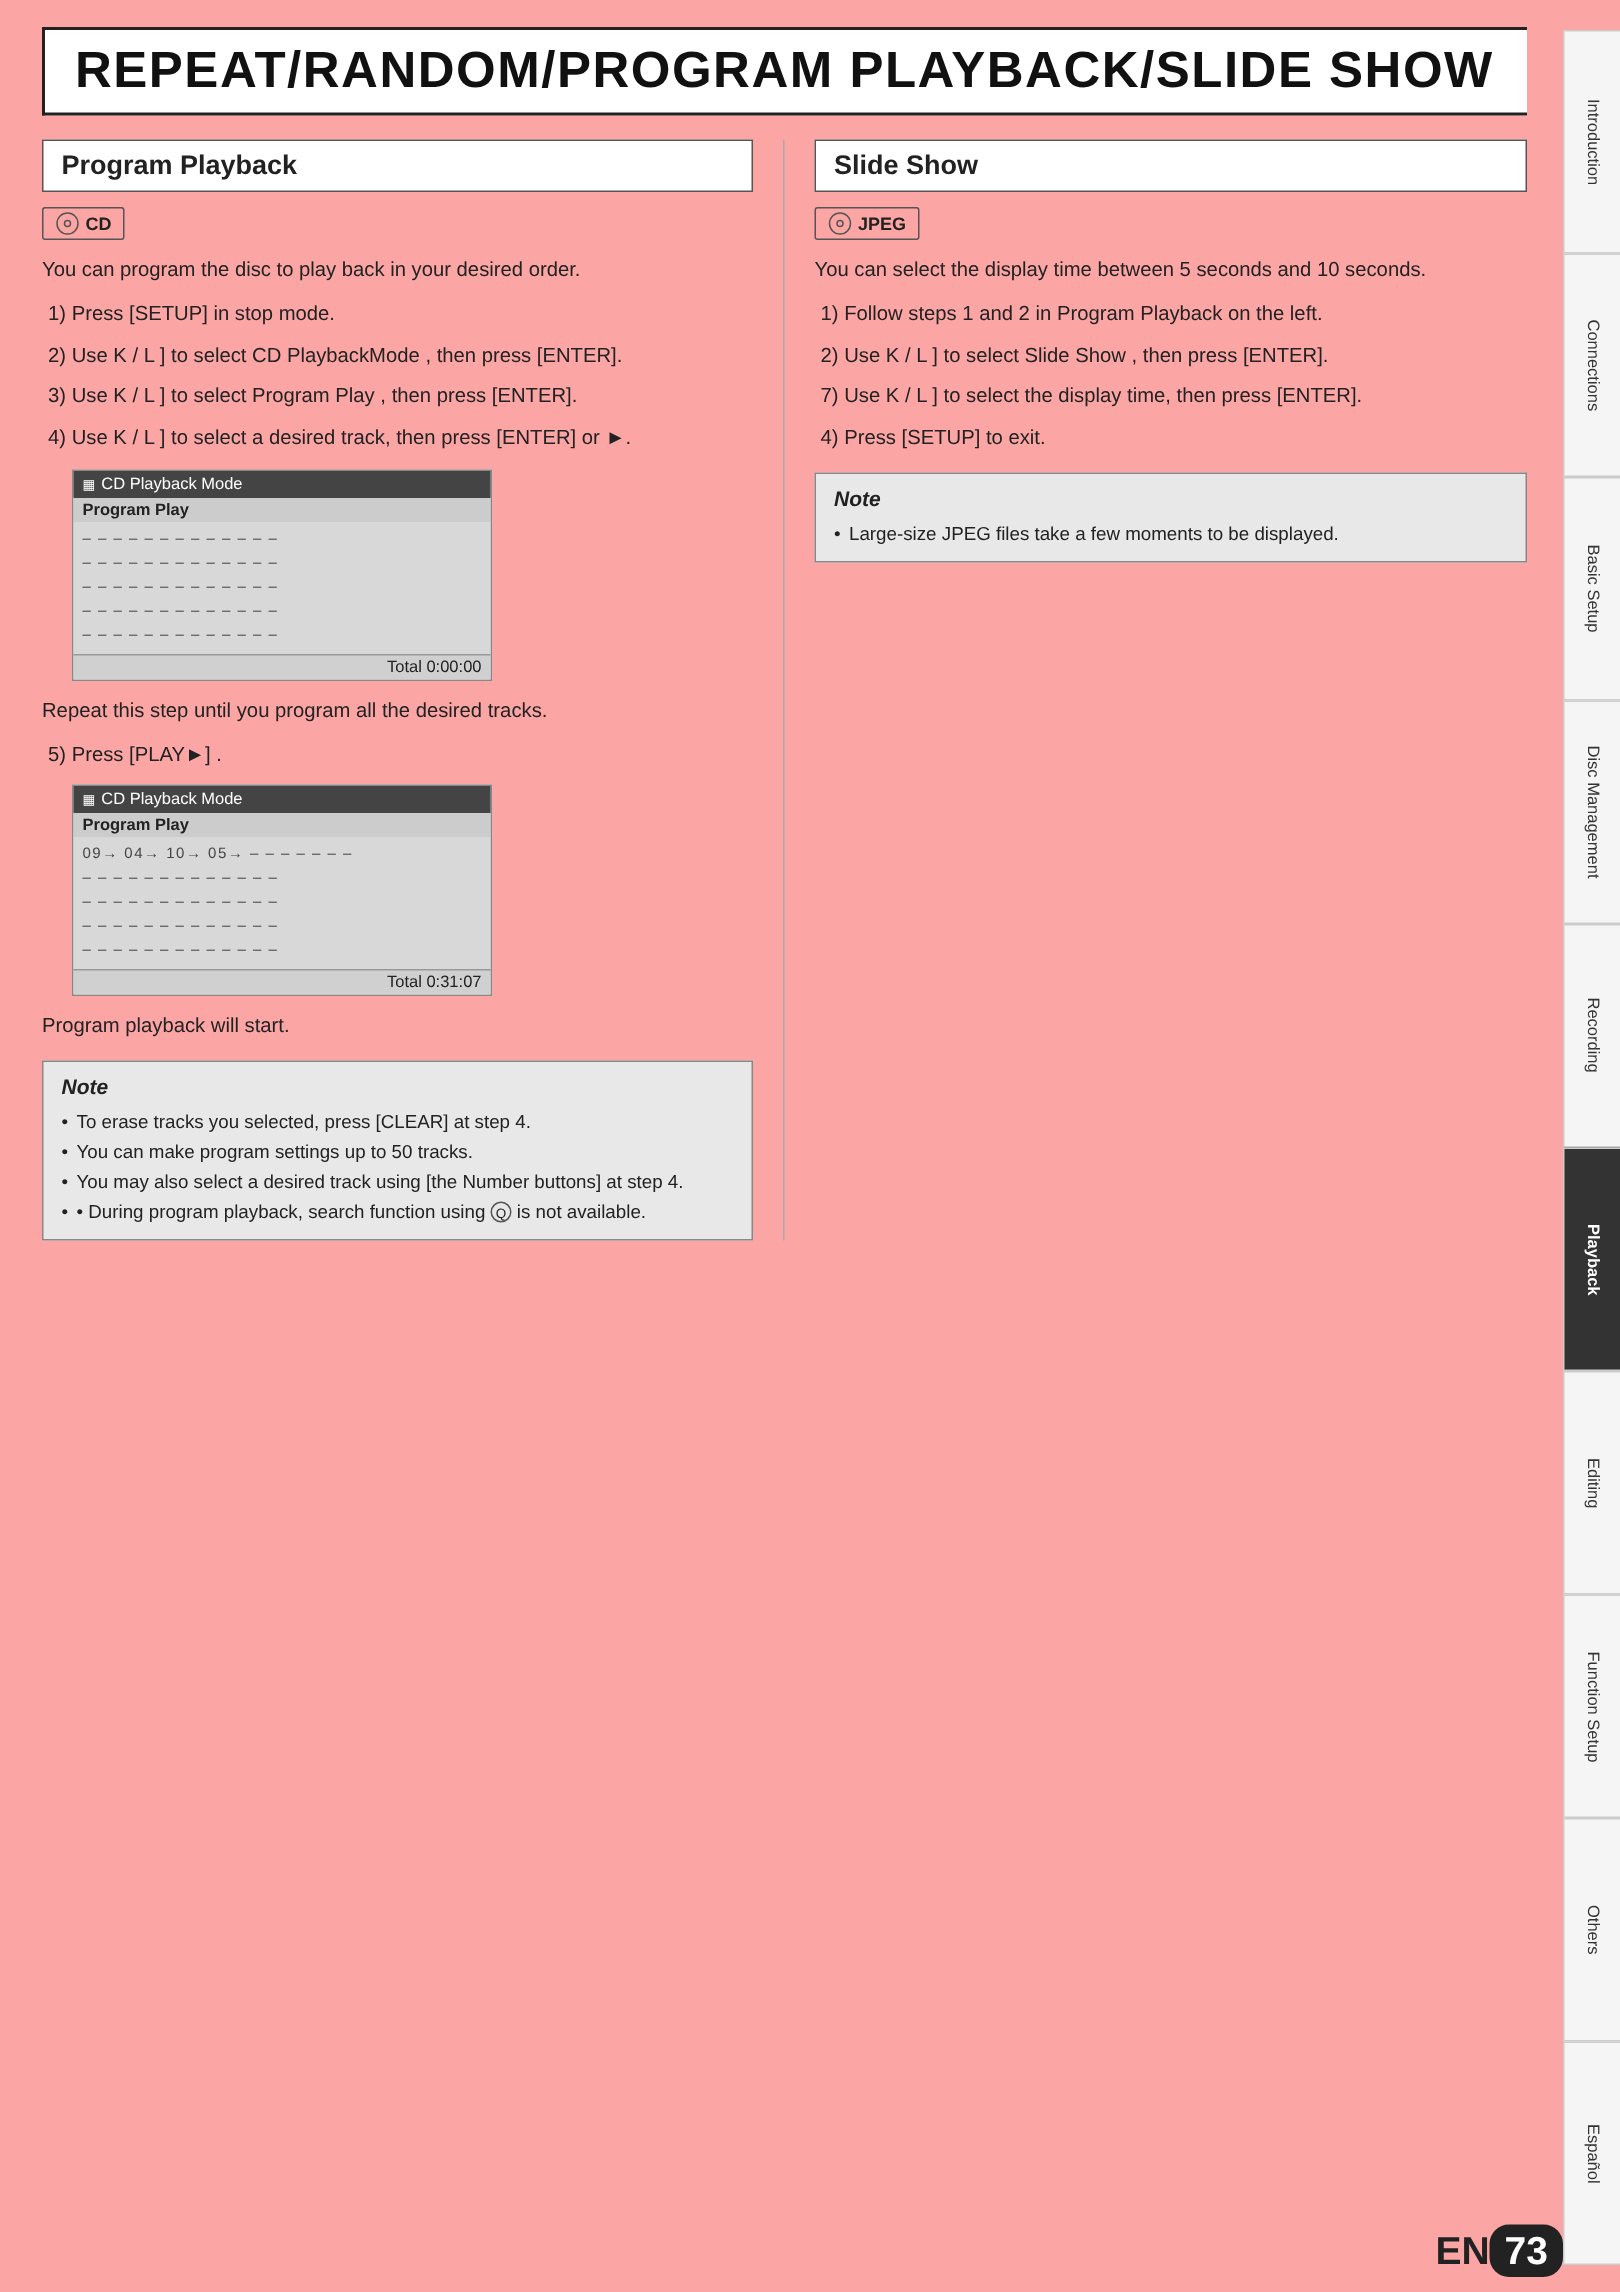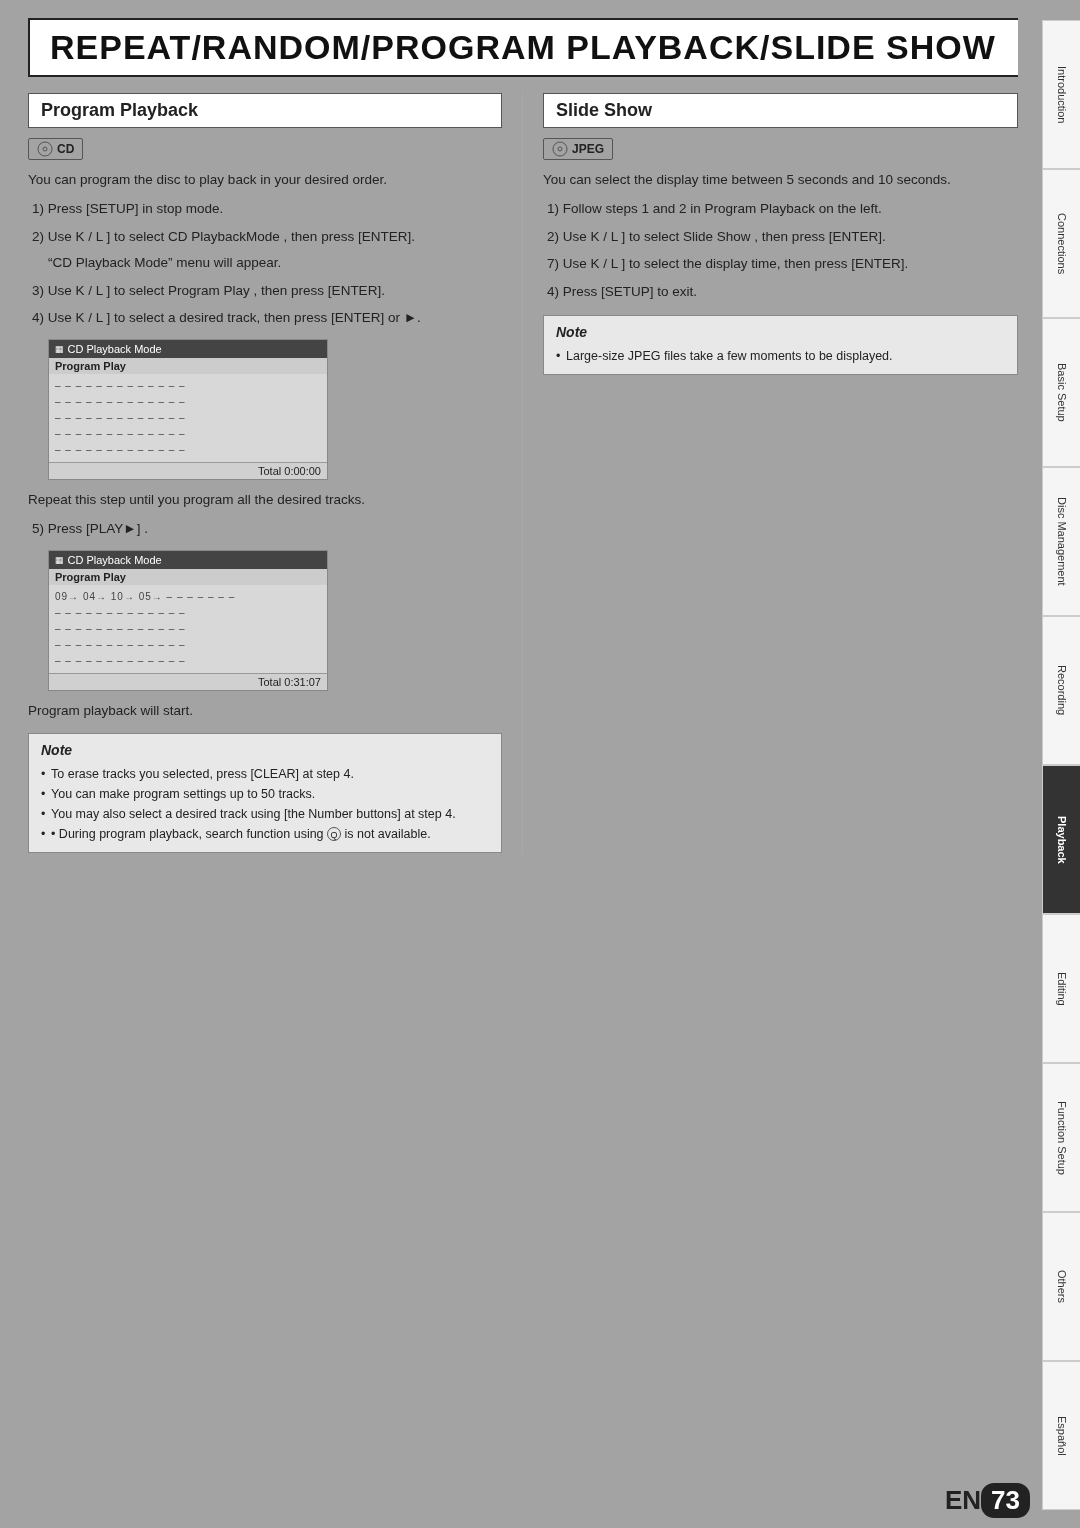--- a/index.html
+++ b/index.html
@@ -188,21 +188,21 @@
     .sidebar-tab.active {
       background: #333;
       color: #fff;
       font-weight: bold;
     }
 
     
     .page-number-area {
       position: absolute;
       bottom: 10px;
-      right: 50px;
+      right: 38px;
       display: flex;
       align-items: center;
       gap: 0;
       text-align: center;
     }
     .en-label {
       font-size: 26px;
       font-weight: bold;
       color: #222;
     }
@@ -222,21 +222,21 @@
       border: 1px solid #555;
       border-radius: 50%;
       text-align: center;
       line-height: 14px;
       font-size: 9px;
     }
   </style>
 </head>
 <body>
 
-<div style="position:relative; width:1080px; height:1528px; background:#a3a3a3;">
+<div style="position:relative; width:1080px; height:1528px; background:#fca5a5;">
 
   <div style="position:absolute; left:28px; top:18px; width:990px;">
 
     <div class="page-header">
       <div class="page-title">REPEAT/RANDOM/PROGRAM PLAYBACK/SLIDE SHOW</div>
     </div>
 
     <div class="two-col">
 
       <div class="col-left">
@@ -249,21 +249,20 @@
             <circle cx="8" cy="8" r="7" fill="none" stroke="#555" stroke-width="1"></circle>
             <circle cx="8" cy="8" r="2" fill="none" stroke="#555" stroke-width="1"></circle>
           </svg>
           <span>CD</span>
         </div>
 
         <p class="section-text">You can program the disc to play back in your desired order.</p>
 
         <p class="step">1) Press [SETUP] in stop mode.</p>
         <p class="step">2) Use K / L ] to select  CD PlaybackMode ,  then press [ENTER].</p>
-        <p class="step-indent">“CD Playback Mode” menu will appear.</p>
         <p class="step">3) Use K / L ] to select  Program Play ,  then press [ENTER].</p>
         <p class="step">4) Use K / L ] to select a desired track, then press [ENTER] or ►.</p>
 
         
         <div class="screen-mockup">
           <div class="screen-title-bar">
             <span style="font-size:9px;">▦</span>
             <span>CD Playback Mode</span>
           </div>
           <div class="screen-subtitle">Program Play</div>

